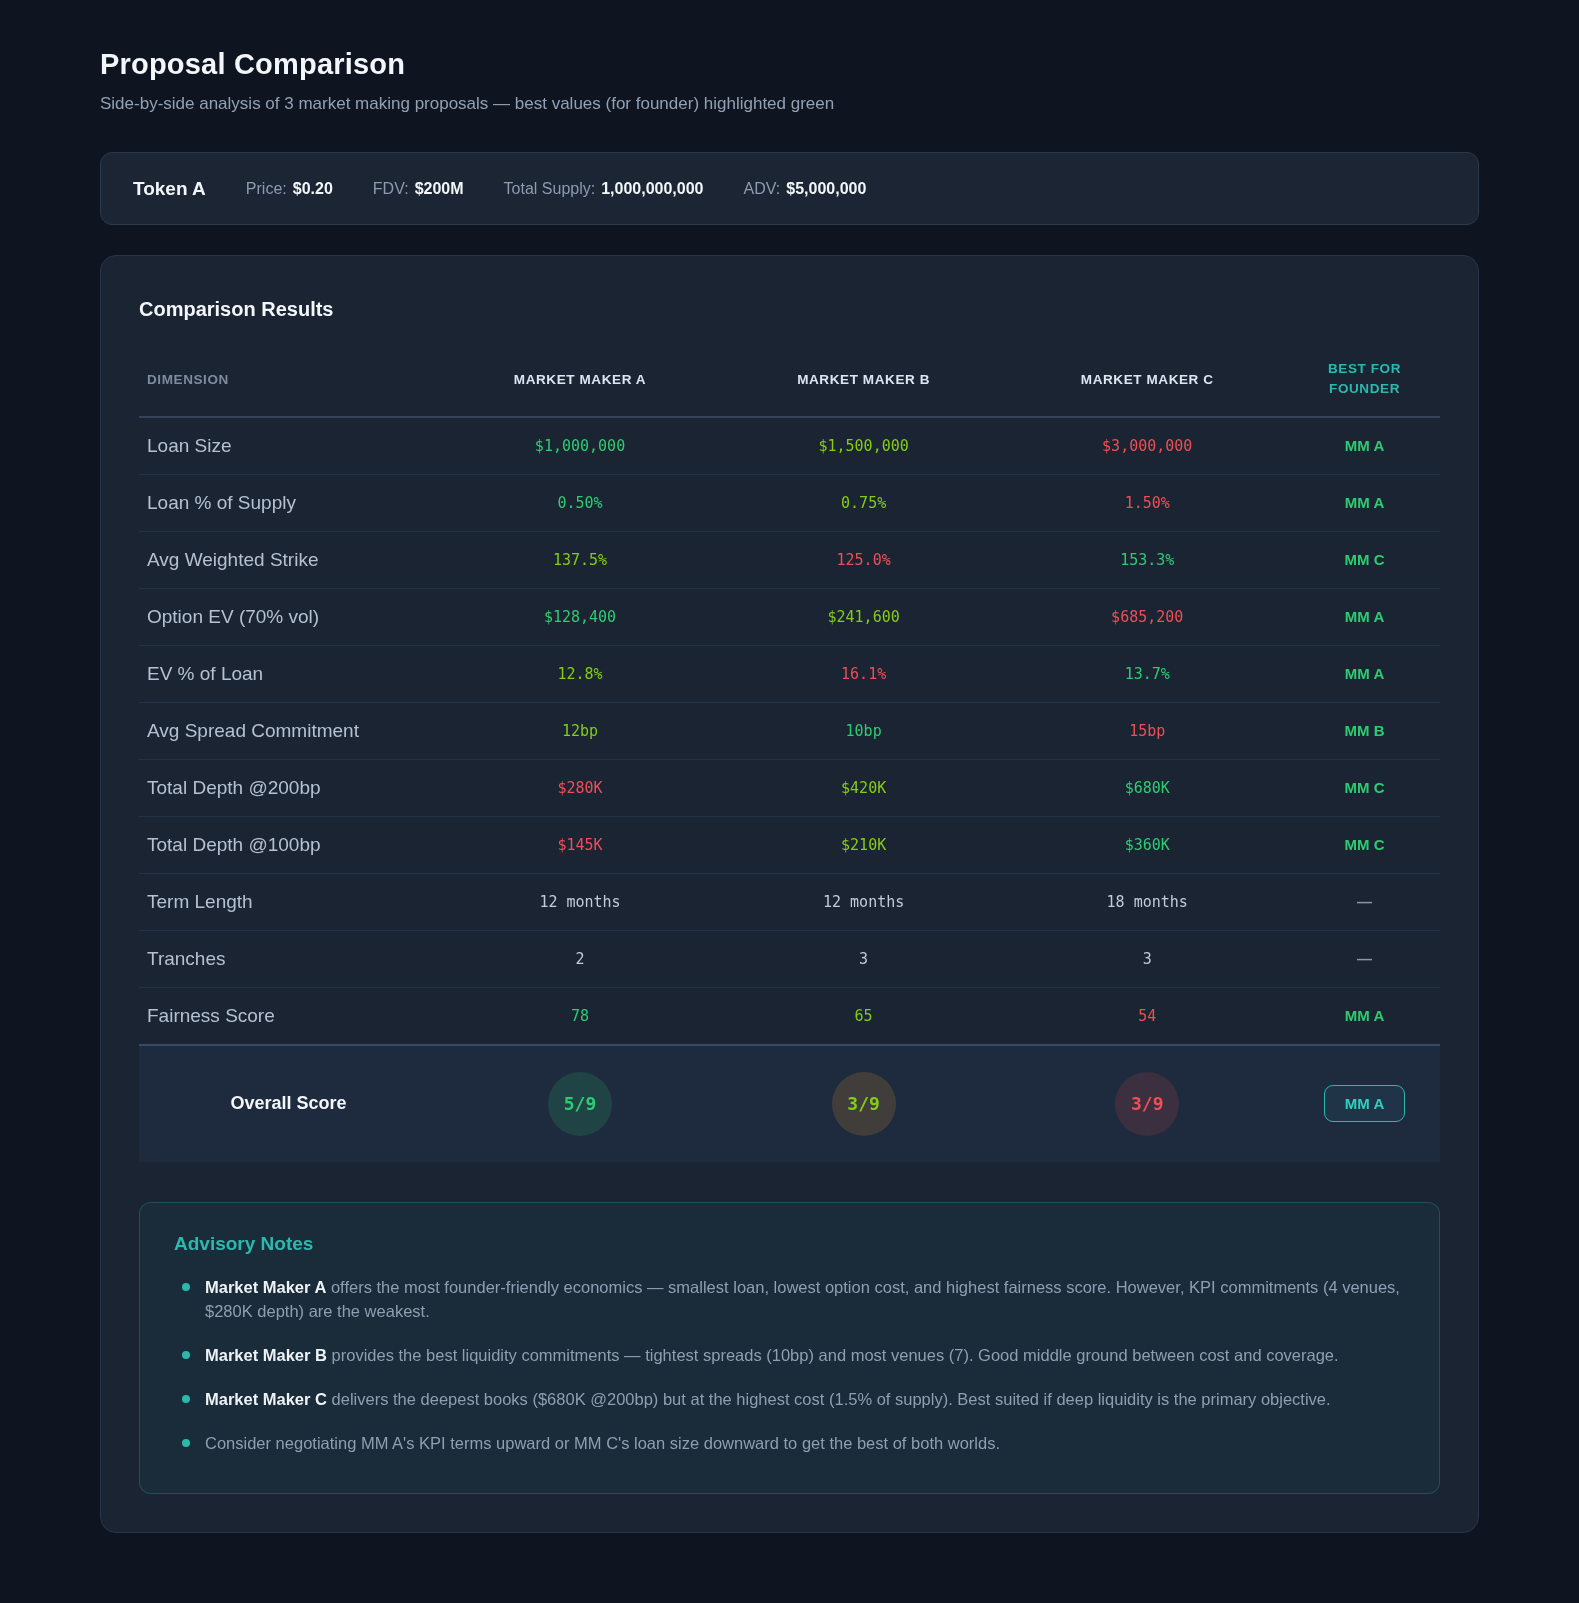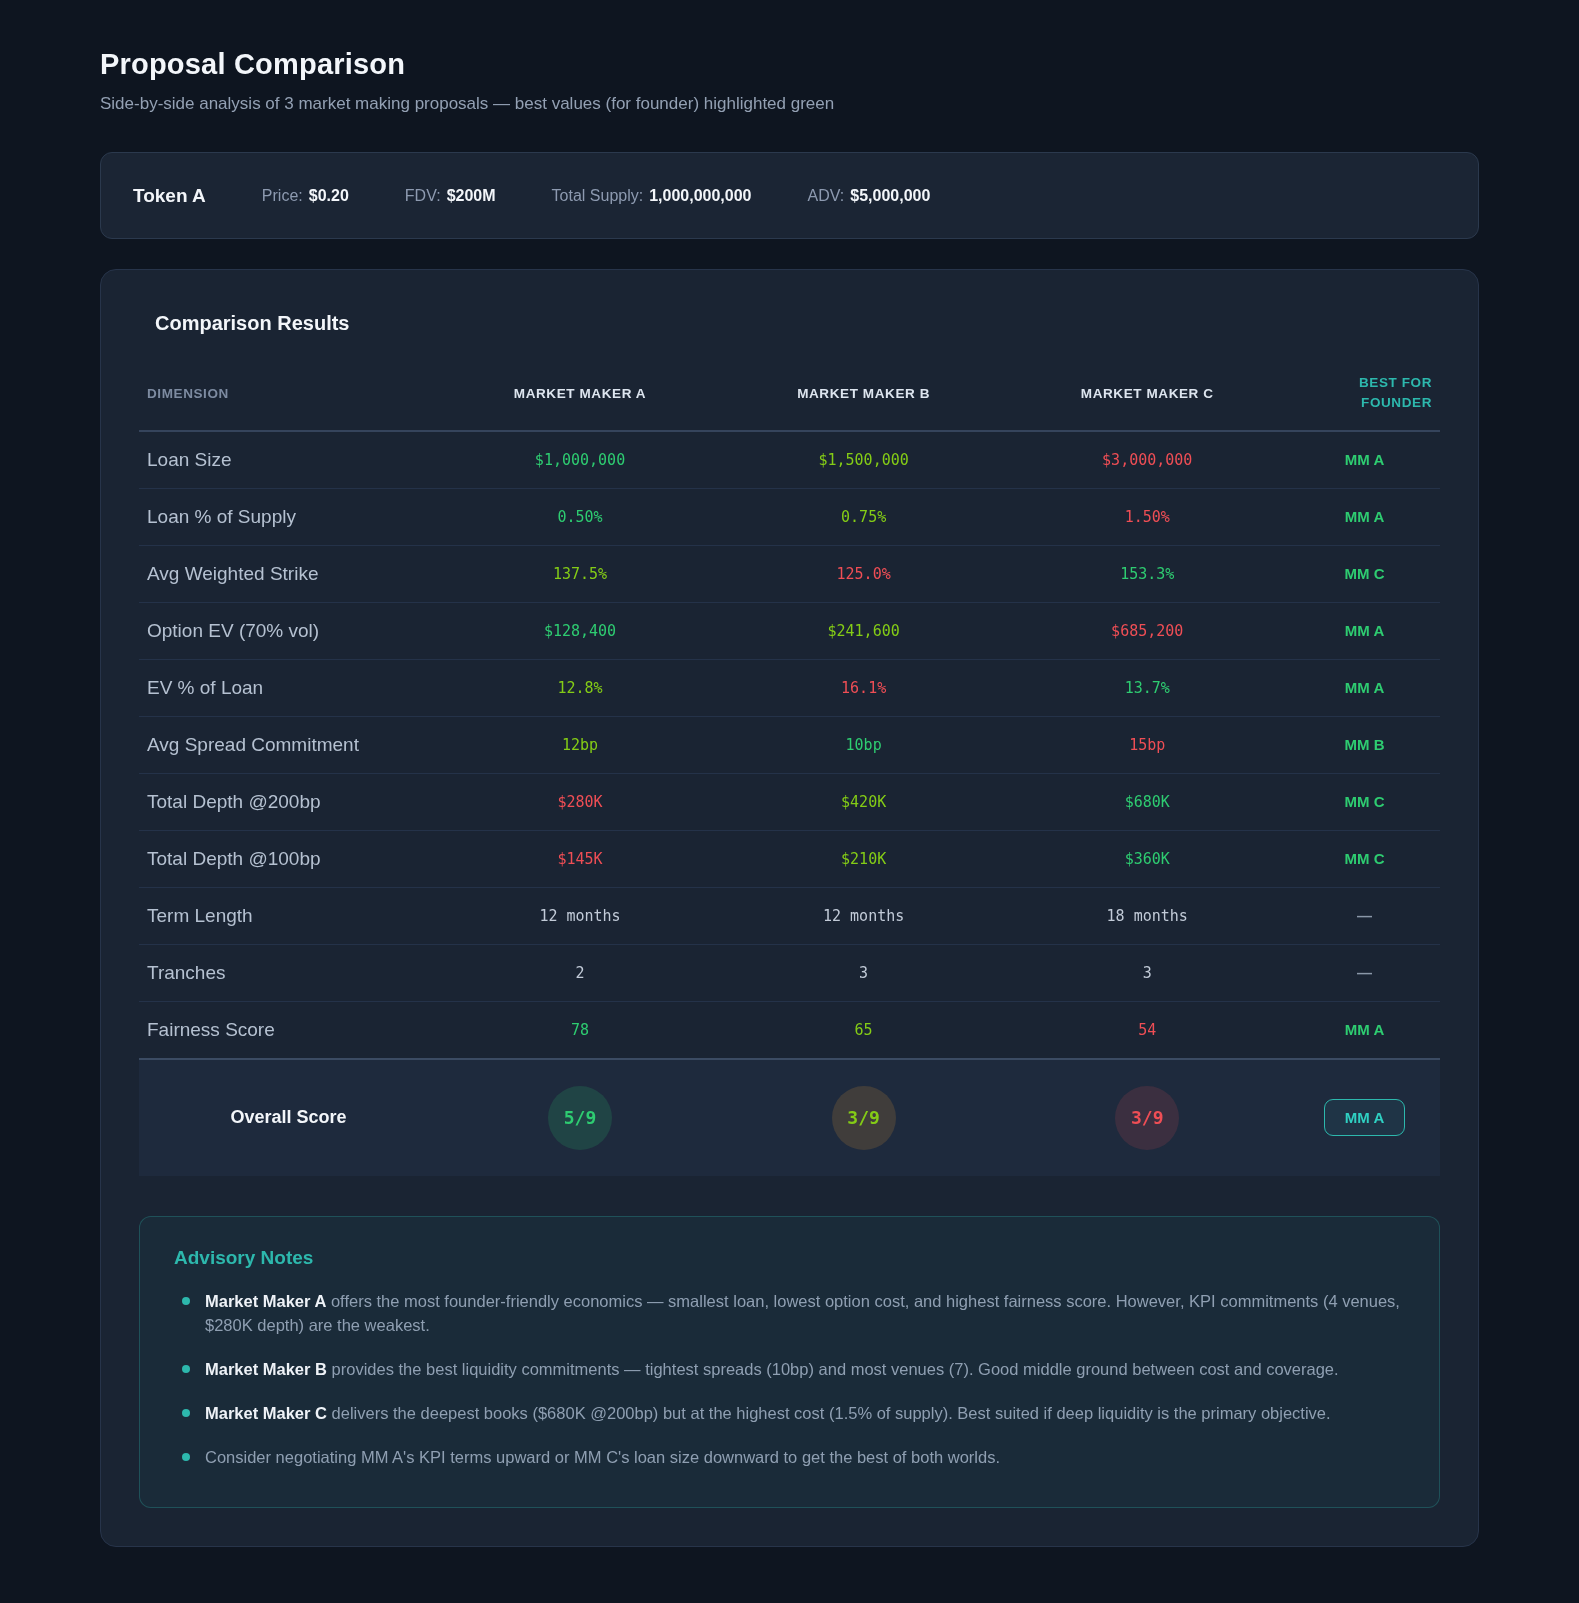--- a/index.html
+++ b/index.html
@@ -10,43 +10,43 @@
     font-family:"Liberation Sans", sans-serif;
     color:#e5ebf3;
   }
   .container { padding:48px 100px 60px; }
 
   h1.page-title { font-size:29px; font-weight:700; color:#f3f6fa; margin:0 0 13px; letter-spacing:.2px; }
   p.subtitle { font-size:17px; color:#93a0b3; margin:0 0 38px; }
 
   .token-bar {
     background:#1b2534; border:1px solid #2b394d; border-radius:12px;
-    height:87px; display:flex; align-items:center; gap:56px;
+    height:73px; display:flex; align-items:center; gap:40px;
     padding:0 32px; margin-bottom:30px;
   }
   .token-name { font-size:19px; font-weight:700; color:#f3f6fa; }
   .stat { font-size:16px; color:#8d9ab0; white-space:nowrap; }
   .stat b { color:#f3f6fa; font-weight:700; margin-left:6px; }
 
   .card {
     background:#1a2433; border:1px solid #27344a; border-radius:16px;
     padding:42px 38px 38px;
   }
-  .card h2 { font-size:20px; font-weight:700; color:#f3f6fa; margin:0 16px 28px; }
+  .card h2 { font-size:20px; font-weight:700; color:#f3f6fa; margin:0 0 28px; }
 
   table { width:100%; border-collapse:collapse; table-layout:fixed; }
   col.c-dim { width:23%; } col.c-mm { width:21.8%; } col.c-best { width:11.6%; }
 
   thead th {
     font-size:13.5px; letter-spacing:.6px; font-weight:700;
     padding:10px 8px 16px; border-bottom:2px solid #35445c; vertical-align:middle;
   }
   th.dim-h { color:#7d8ba1; text-align:left; }
   th.mm-h { color:#dde5ef; text-align:center; }
-  th.best-h { color:#2db8ad; text-align:right; }
+  th.best-h { color:#2db8ad; text-align:center; }
   th.best-h span { display:inline-block; max-width:112px; line-height:1.5; }
 
   tr.data-row td { padding:17px 8px; border-bottom:1px solid #243249; }
   td.dim { color:#b5c1d1; font-size:19px; text-align:left; }
   td.val { font-family:"DejaVu Sans Mono", monospace; font-size:15px; text-align:center; }
   td.best { font-size:15px; font-weight:700; text-align:center; }
 
   .c-green { color:#2ecc71; } .c-orange { color:#84cc16; } .c-red { color:#ef4e55; }
   .c-neutral { color:#c2cbd8; font-weight:400; } .c-muted { color:#8a97a8; font-weight:400; }
 

